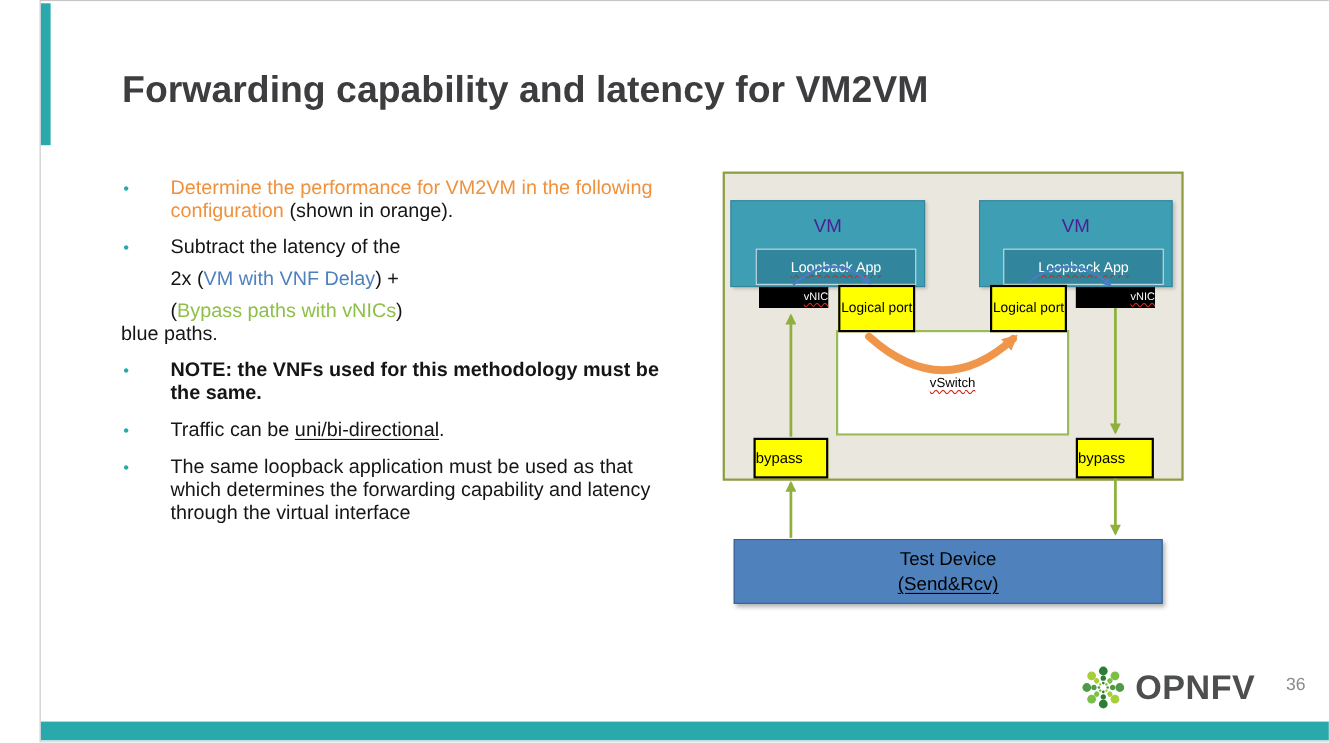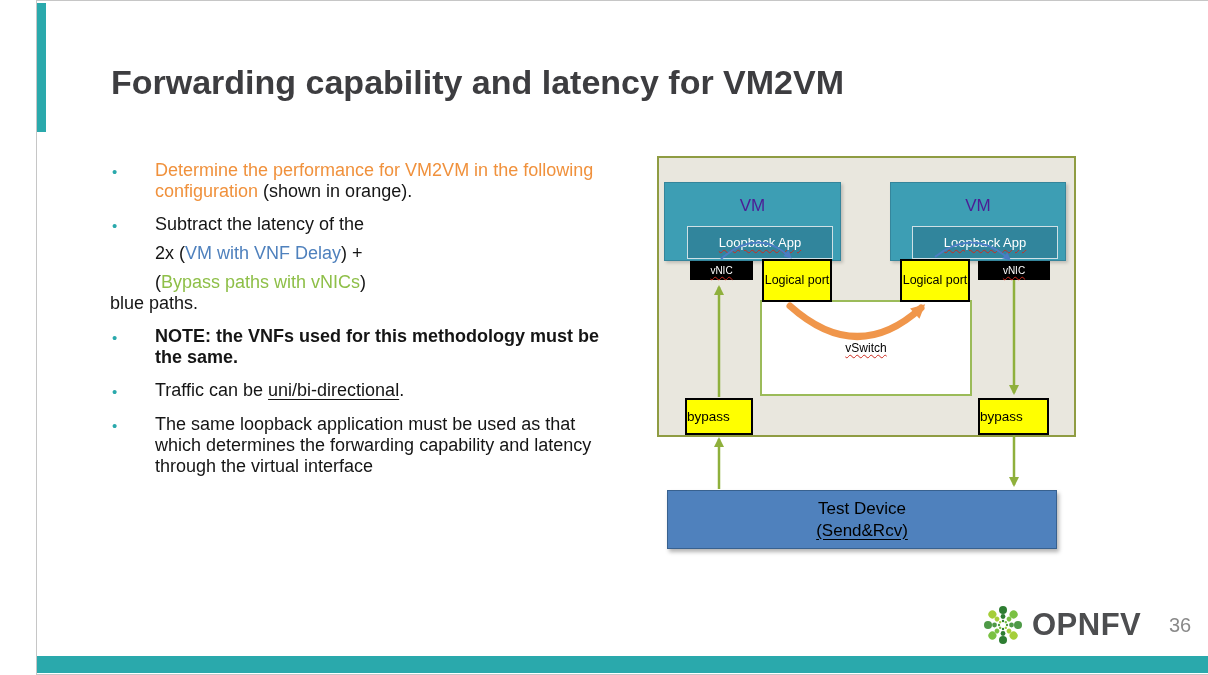--- a/index.html
+++ b/index.html
@@ -39,21 +39,21 @@
   .vm { background:#3d9eb4; border:1px solid #35859b; color:#4c1d95;
         text-align:center; font-size:17px; padding-top:13px;
         box-shadow:2px 2px 3px rgba(0,0,0,0.18); }
   .vm-left  { left:627px; top:181px; width:177px; height:79px; }
   .vm-right { left:853px; top:181px; width:176px; height:79px; }
   .loopback { background:#31859c; border:1px solid #cfe0e5; color:#ffffff; font-size:13px;
               display:flex; align-items:center; justify-content:center; }
   .loopback-left  { left:650px; top:225px; width:146px; height:33px; }
   .loopback-right { left:875px; top:225px; width:146px; height:33px; }
   .vnic { background:#000000; color:#ffffff; font-size:10px;
-          display:flex; align-items:center; justify-content:center; }
+          display:flex; align-items:center; justify-content:flex-end; }
   .vnic-left  { left:653px; top:260px; width:63px; height:19px; }
   .vnic-right { left:941px; top:260px; width:72px; height:19px; }
   .lport { background:#ffff00; border:2px solid #000000; color:#000000; font-size:12.5px;
            line-height:1.2; display:flex; align-items:center; justify-content:center;
            text-align:center; }
   .lport-left  { left:725px; top:258px; width:70px; height:43px; }
   .lport-right { left:863px; top:258px; width:70px; height:43px; }
   .vswitch { left:723px; top:299px; width:212px; height:96px; background:#ffffff;
              border:2px solid #9bbb59; display:flex; align-items:center; justify-content:center;
              font-size:12px; color:#000000; }
@@ -62,21 +62,21 @@
   .bypass-left  { left:648px; top:397px; width:68px; height:37px; }
   .bypass-right { left:941px; top:397px; width:71px; height:37px; }
   .testdev { left:630px; top:489px; width:390px; height:59px; background:#4f81bd;
              border:1px solid #38618f; color:#000000; text-align:center; font-size:17px;
              line-height:22px; padding-top:7px; box-shadow:2px 3px 4px rgba(0,0,0,0.3); }
   .arrows { left:600px; top:150px; width:460px; height:420px; pointer-events:none; }
 
   
   .logo { position:absolute; left:944px; top:602px; display:flex; align-items:center; gap:7px; }
   .logo-text { font-size:31px; font-weight:bold; color:#4d4e50; letter-spacing:0.5px; }
-  .pagenum { position:absolute; left:1132px; top:613px; font-size:20px; color:#8a8a8a; }
+  .pagenum { position:absolute; left:1132px; top:613px; font-size:16px; color:#8a8a8a; }
 </style>
 </head>
 <body>
 
 <div class="slide">
 
   <div class="accent-top-left"></div>
 
   <h1 class="title">Forwarding capability and latency for VM2VM</h1>
 

